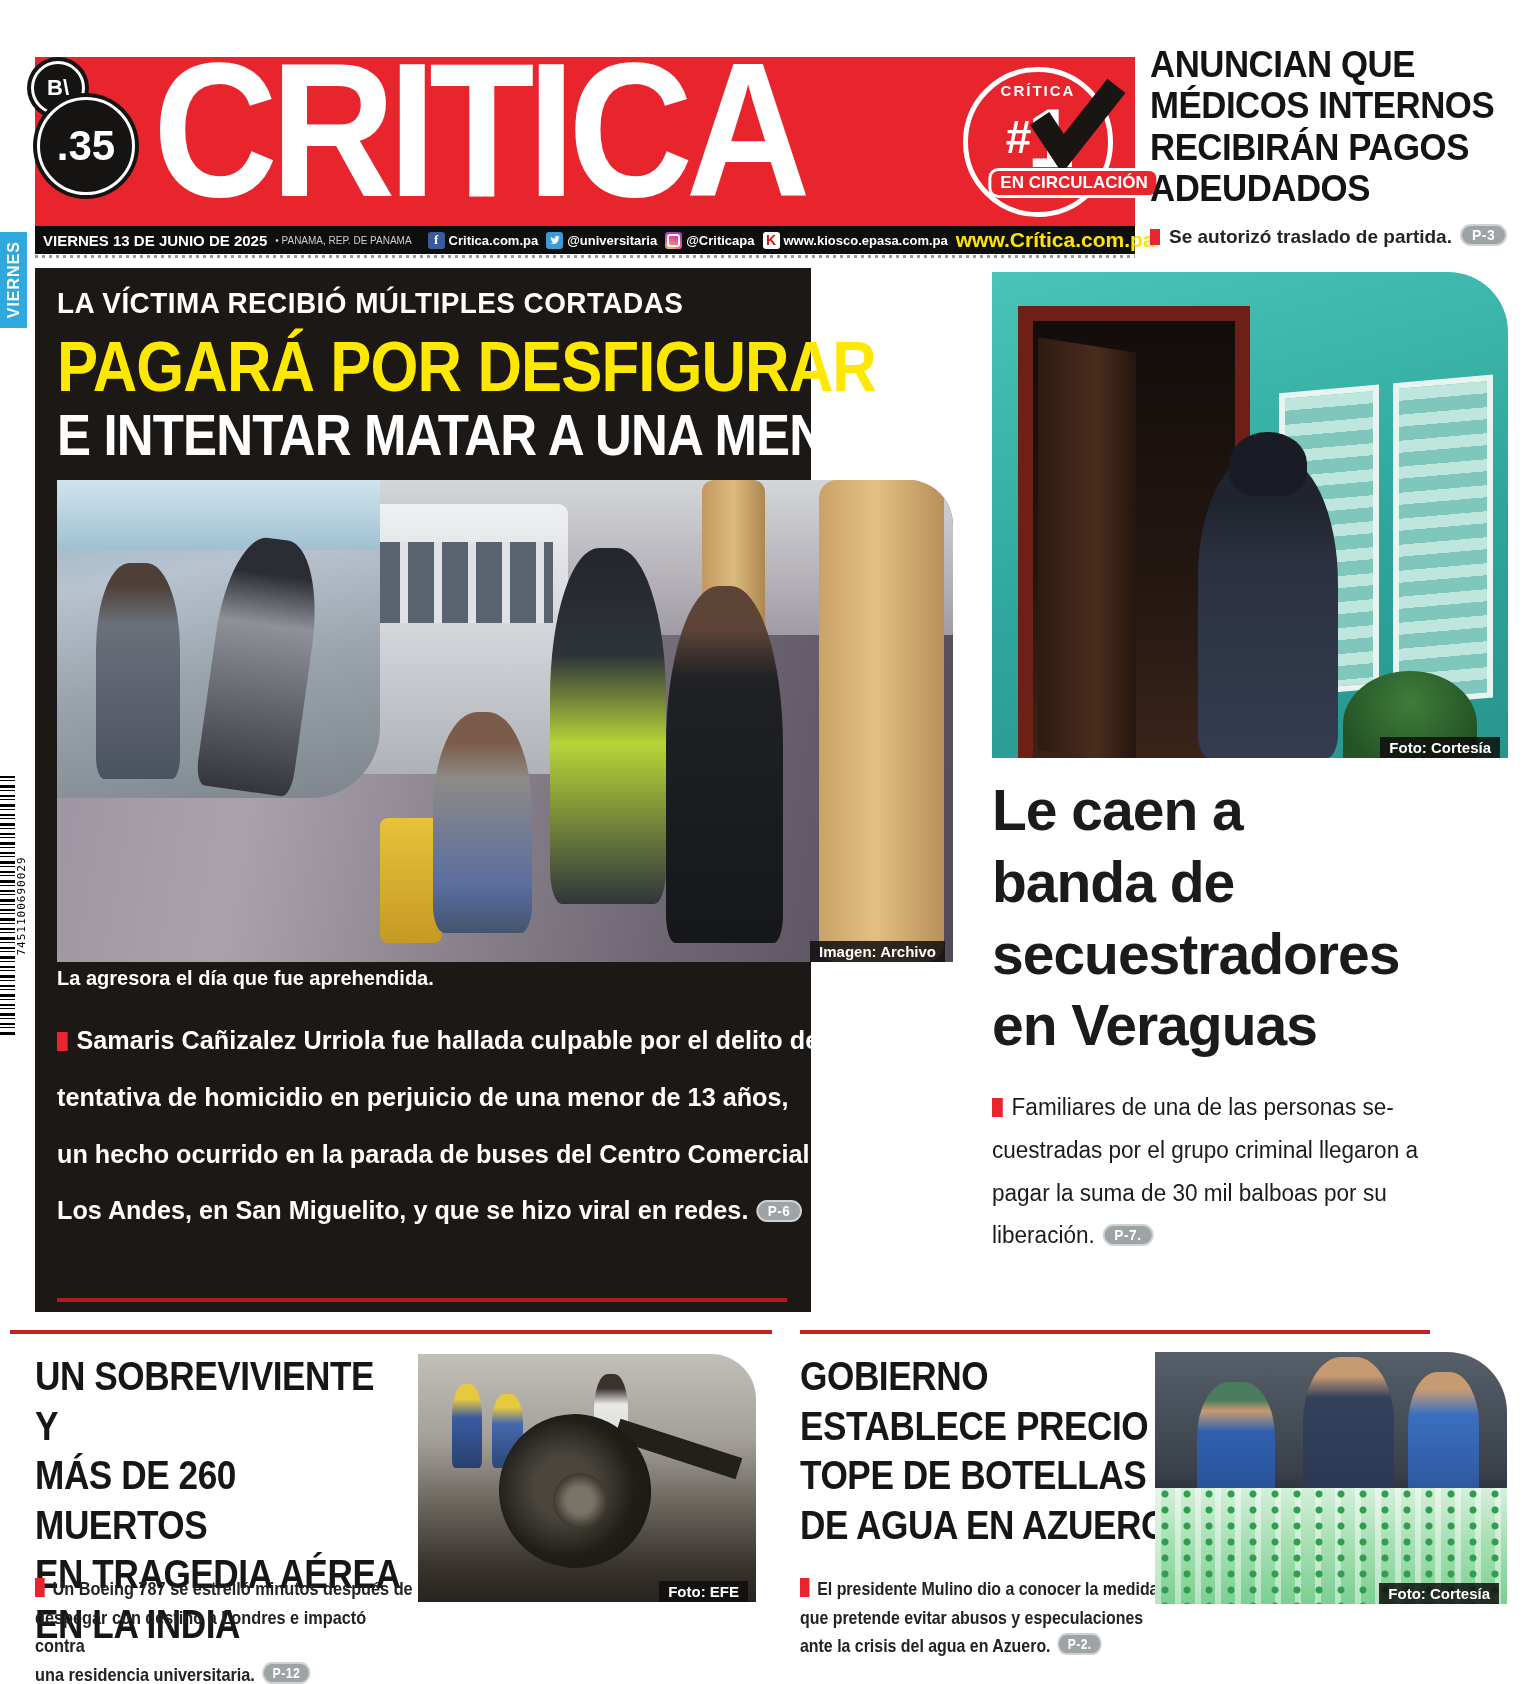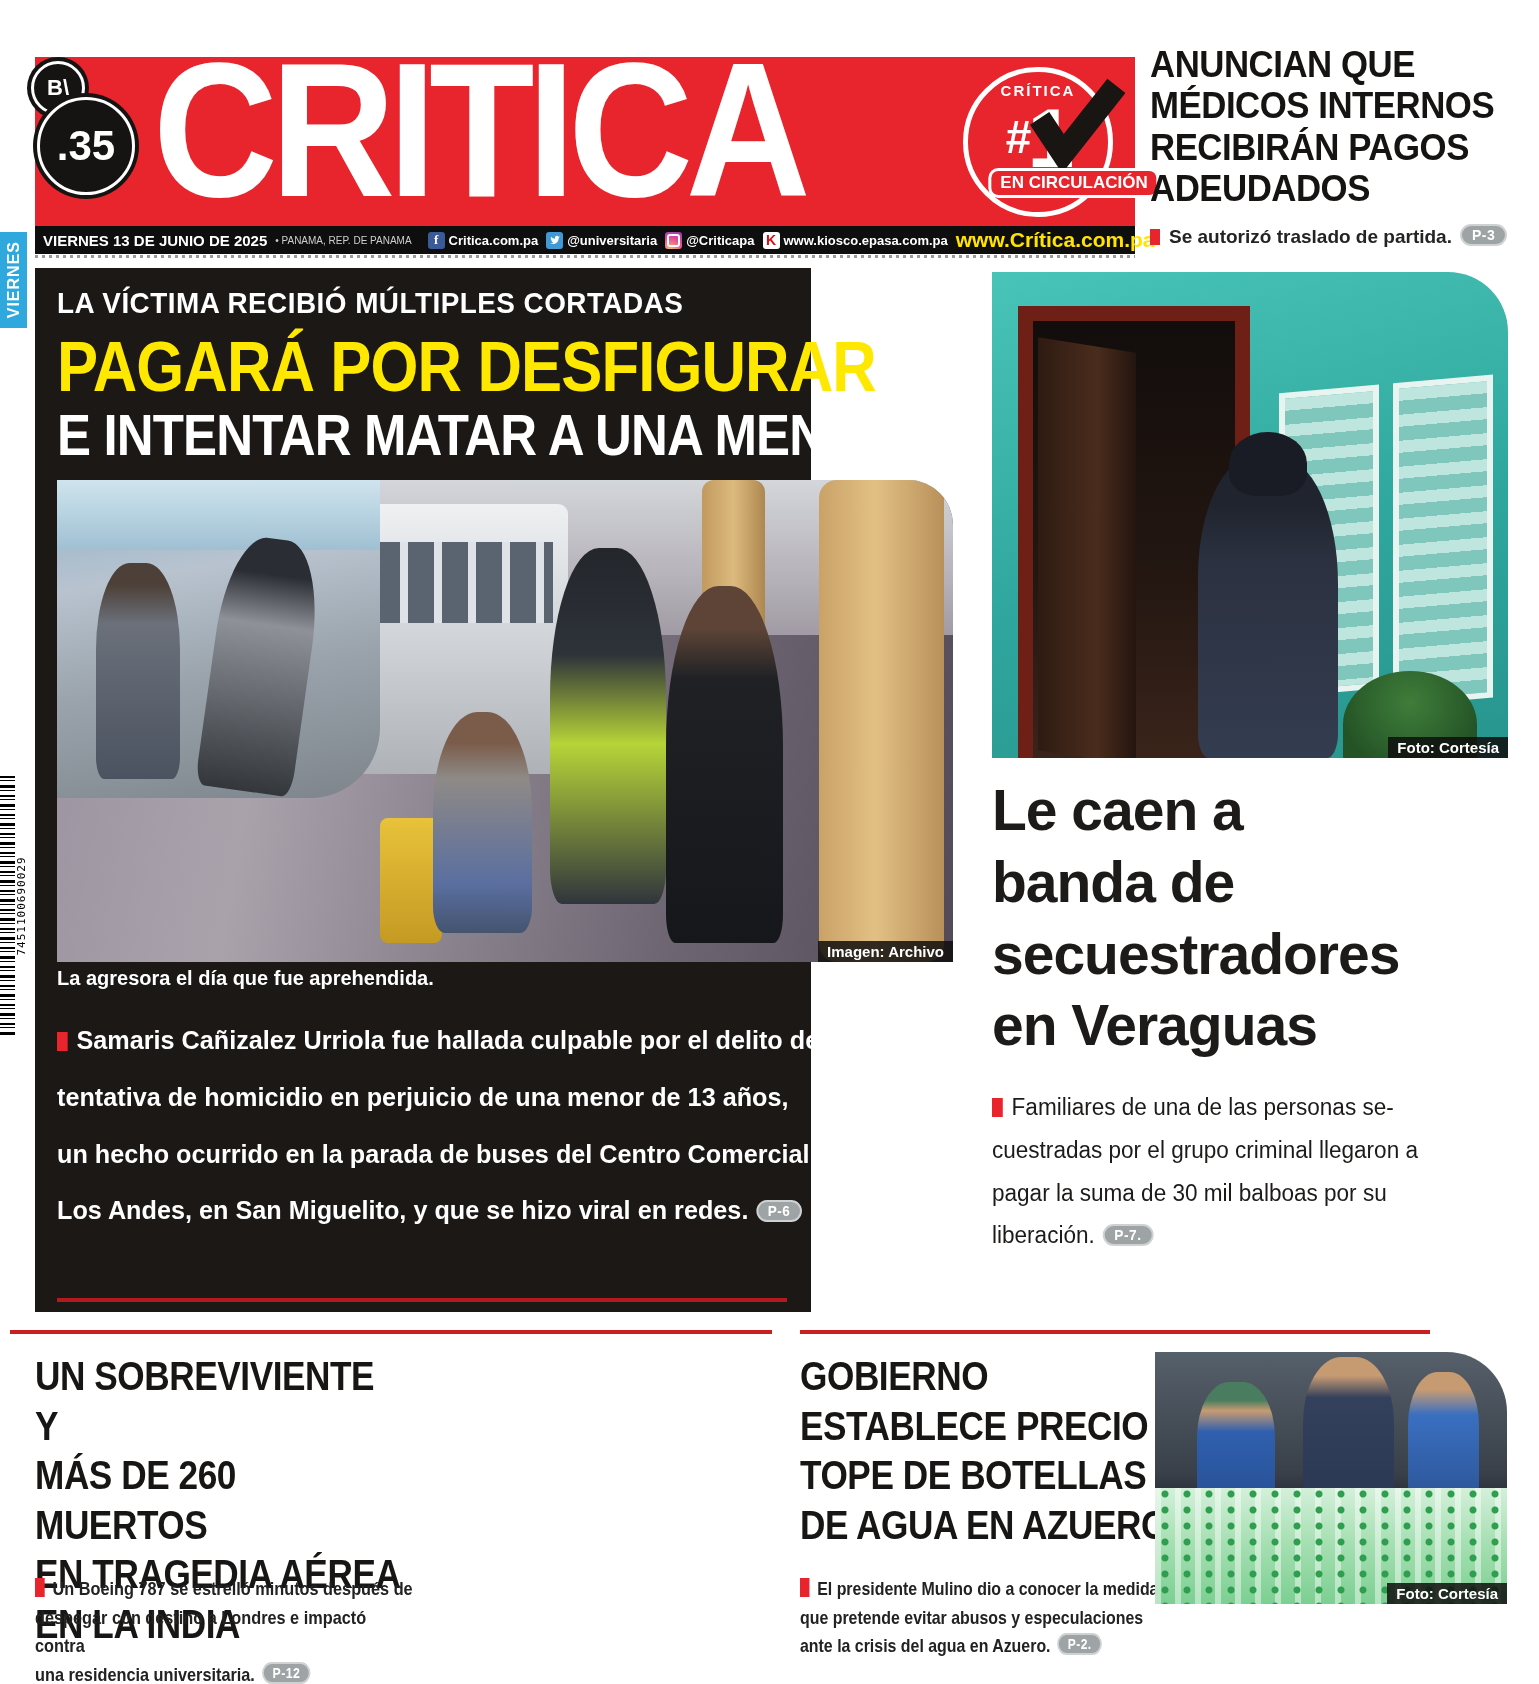--- a/index.html
+++ b/index.html
@@ -55,21 +55,21 @@
      background:repeating-linear-gradient(to bottom,#000 0 2px,#fff 2px 4px,#000 4px 5px,#fff 5px 9px,#000 9px 12px,#fff 12px 14px,#000 14px 15px,#fff 15px 19px);}
   .barcode .num{position:absolute;right:-1px;top:50%;transform:translateY(-50%) rotate(180deg);
      writing-mode:vertical-rl;font-family:"DejaVu Sans Mono",monospace;font-size:11px;letter-spacing:1px;color:#000;}
 
   
   .preline{white-space:pre-line;}
   .pill{display:inline-block;background:#9EA3A5;border:2px solid #cfd2d3;color:#fff;font-weight:bold;
         font-size:14px;line-height:16px;padding:1px 10px;border-radius:12px;vertical-align:3px;margin-left:8px;
         letter-spacing:.5px;}
   .bullet{display:inline-block;width:11px;height:19px;background:#E8242C;margin-right:9px;vertical-align:-2px;}
-  .credit{position:absolute;right:0;bottom:0;background:rgba(15,14,13,.85);color:#fff;font-weight:bold;
+  .credit{position:absolute;right:8px;bottom:0;background:rgba(15,14,13,.85);color:#fff;font-weight:bold;
           font-size:15px;padding:2px 9px;}
 
   
   .tr-head{position:absolute;left:1150px;top:44px;width:388px;font-size:37px;font-weight:bold;
            line-height:1.12;color:#161412;transform:scaleX(.94);transform-origin:left top;letter-spacing:-.5px;}
   .tr-sum{position:absolute;left:1150px;top:224px;width:388px;font-size:19px;font-weight:600;color:#262422;}
   .tr-sum .bullet{width:10px;height:16px;}
 
   
   .panel{position:absolute;left:35px;top:268px;width:776px;height:1044px;background:#1B1816;
@@ -300,20 +300,29 @@
   <div class="bl-head preline">UN SOBREVIVIENTE Y
 MÁS DE 260 MUERTOS
 EN TRAGEDIA AÉREA
 EN LA INDIA</div>
   <div class="bl-sum">
     <span class="bullet"></span><span class="preline">Un Boeing 787 se estrelló minutos después de
 despegar con destino a Londres e impactó contra
 una residencia universitaria.</span><span class="pill">P-12</span>
   </div>
 
+  <div class="crashphoto">
+    <div class="cp-f1"></div>
+    <div class="cp-f2"></div>
+    <div class="cp-f3"></div>
+    <div class="cp-strut"></div>
+    <div class="cp-wheel"></div>
+    <div class="cp-hub"></div>
+    <span class="credit">Foto: EFE</span>
+  </div>
 
   <div class="br-head preline">GOBIERNO
 ESTABLECE PRECIO
 TOPE DE BOTELLAS
 DE AGUA EN AZUERO</div>
   <div class="br-sum">
     <span class="bullet"></span><span class="preline">El presidente Mulino dio a conocer la medida
 que pretende evitar abusos y especulaciones
 ante la crisis del agua en Azuero.</span><span class="pill">P-2.</span>
   </div>

